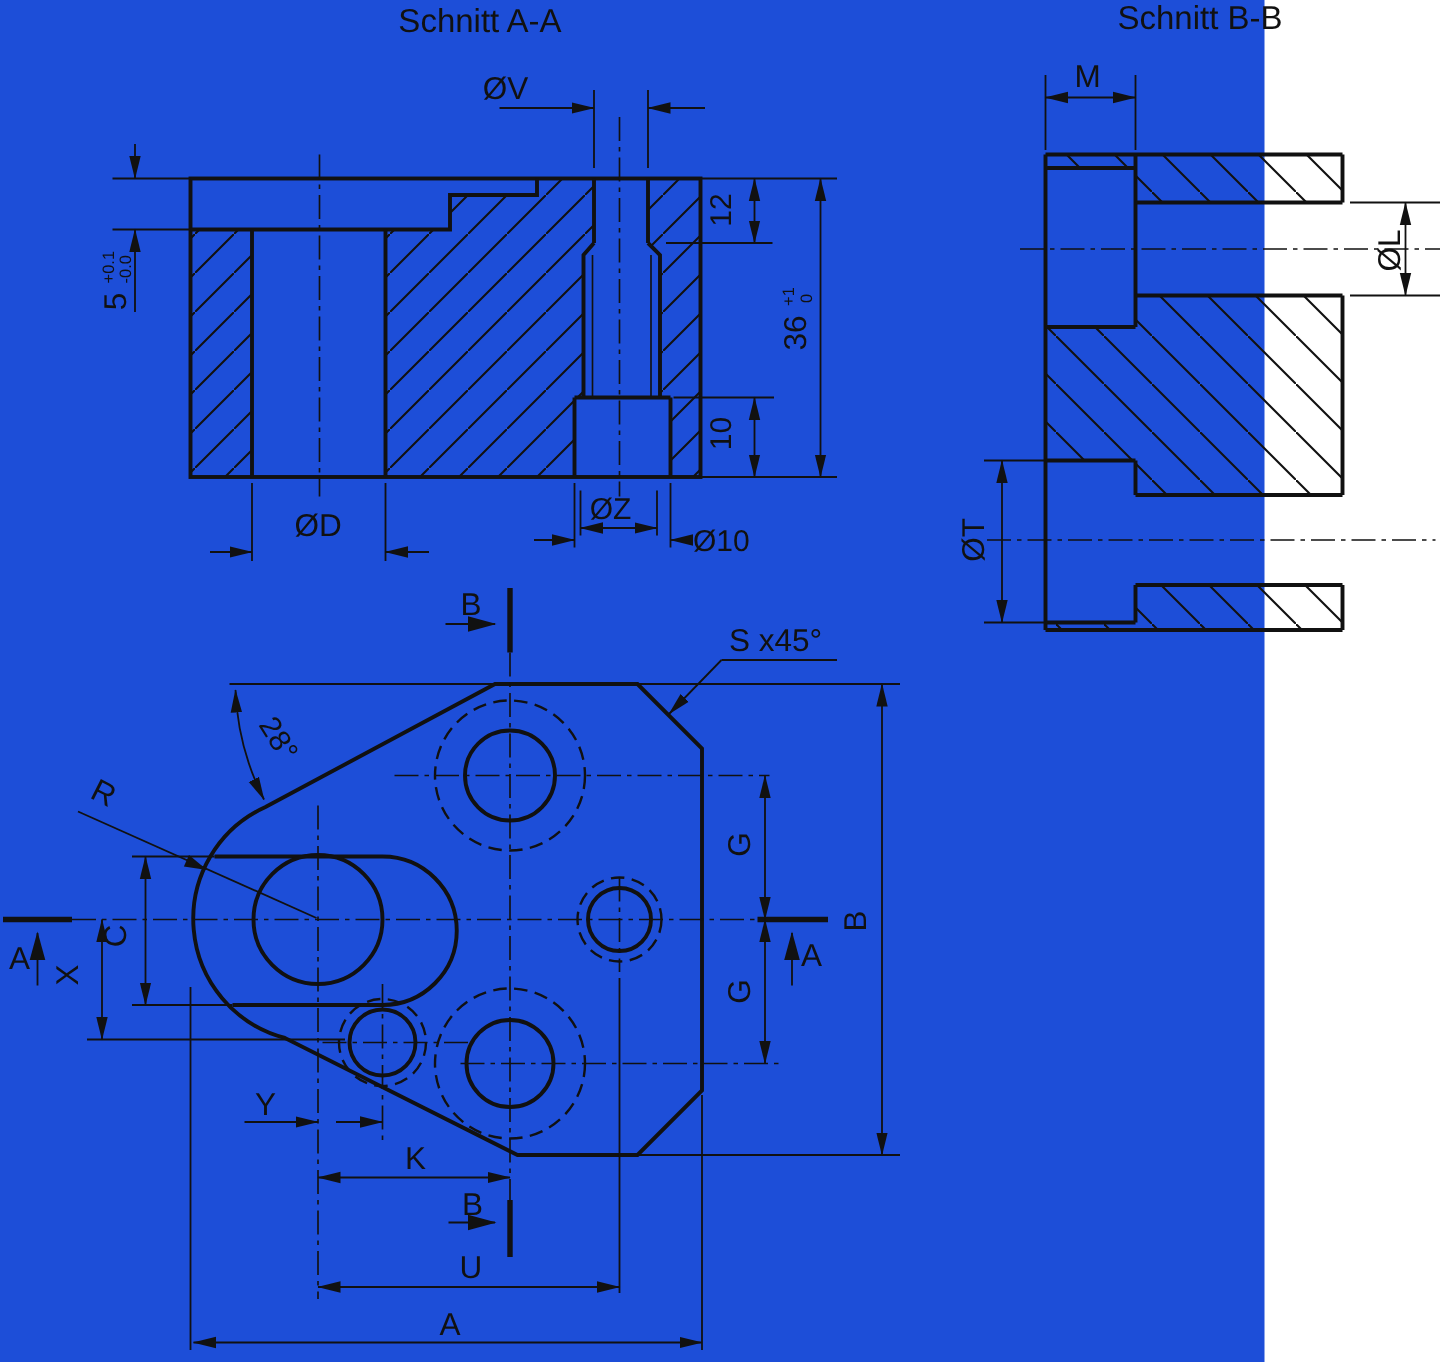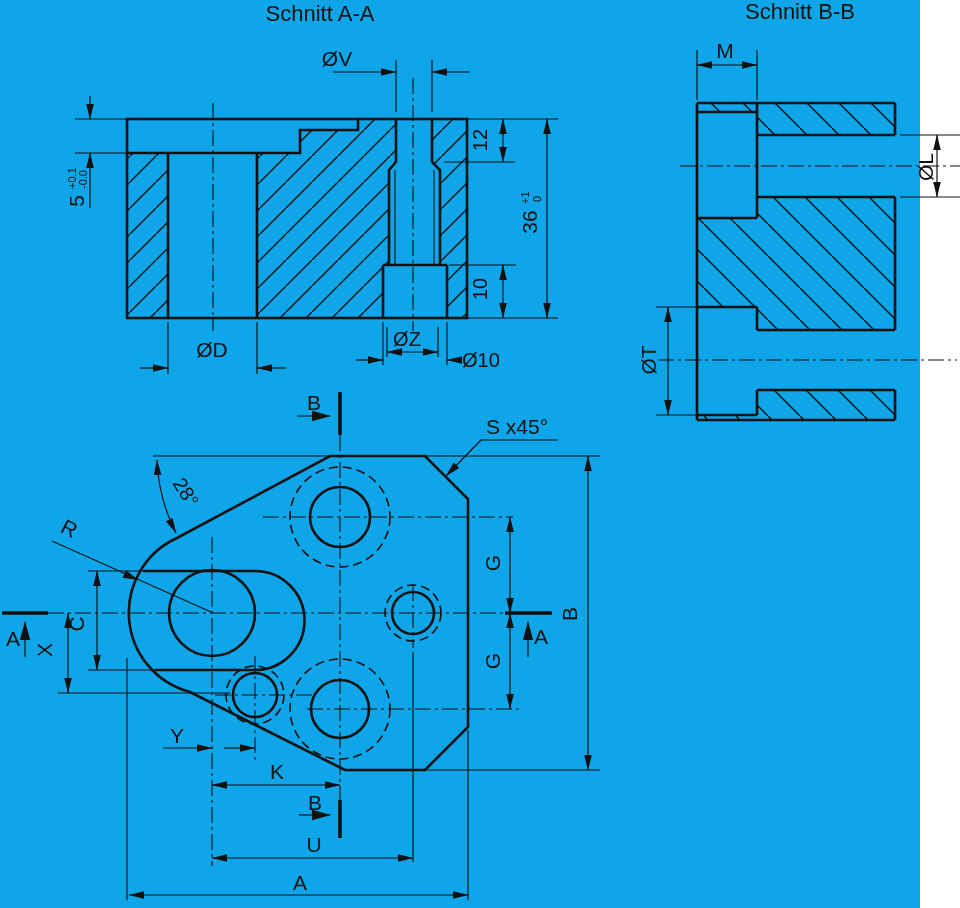--- a/index.html
+++ b/index.html
@@ -1,16 +1,16 @@
 <!DOCTYPE html>
 <html><head>
 <meta charset="utf-8">
 <style>
   html,body{margin:0;padding:0;background:#fff;}
-  .stage{width:920px;height:908px;position:relative;background:#0ea5e9;}
+  .stage{width:843px;height:908px;position:relative;background:#1d4ed8;}
   svg{display:block;}
   svg text{font-family:"Liberation Sans","DejaVu Sans",sans-serif;fill:#111;}
   .t-title{font-size:22px;}
   .t-dim{font-size:21px;}
   .t-dim-s{font-size:20px;}
   .t-tol{font-size:11px;}
   .ln-thick{stroke:#111;stroke-width:2.6;fill:none;}
   .ln-thin{stroke:#111;stroke-width:1.2;fill:none;}
   .ln-sec{stroke:#111;stroke-width:3.6;fill:none;}
   .ln-thread{stroke:#111;stroke-width:1.1;fill:none;}

